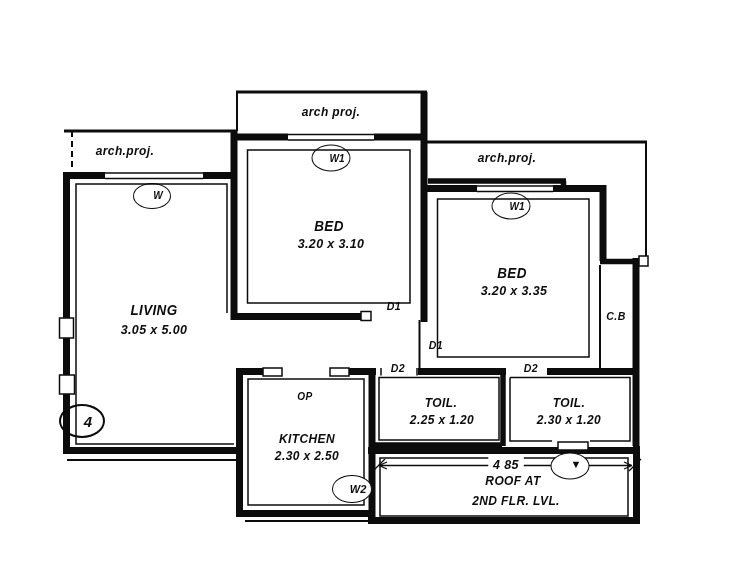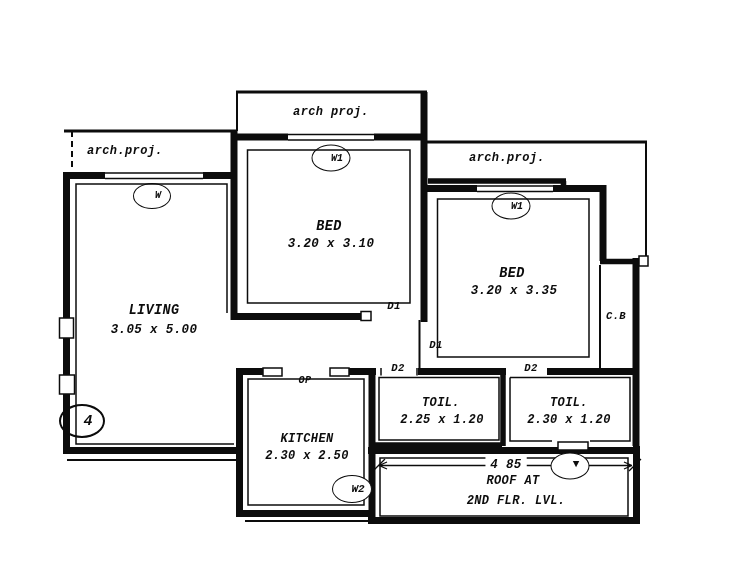--- a/index.html
+++ b/index.html
@@ -1,18 +1,18 @@
 <!DOCTYPE html>
 <html><head>
 <meta charset="utf-8">
 <style>
   html,body{margin:0;padding:0;background:#fff;}
   #stage{
     position:relative;width:748px;height:580px;background:#fff;overflow:hidden;
-    font-family:Liberation Mono, monospace;
+    font-family:Liberation Sans, sans-serif;
   }
   #walls{position:absolute;left:0;top:0;}
   .lbl{
     position:absolute;transform:translate(-50%,-50%) scaleX(.96);
     font-weight:700;font-style:italic;color:#0c0c0c;
     white-space:nowrap;letter-spacing:.4px;line-height:1;z-index:3;
   }
   .fs14{font-size:14px}.fs13{font-size:13px}.fs125{font-size:12.5px}
   .fs11{font-size:11px}.fs105{font-size:10.5px}
   .mask{background:#fff;padding:1px 5px;z-index:4;}
@@ -118,21 +118,21 @@
   <div class="lbl fs125" style="left:307px;top:456px">2.30 x 2.50</div>
   <div class="lbl fs125" style="left:441px;top:403px">TOIL.</div>
   <div class="lbl fs125" style="left:442px;top:420px">2.25 x 1.20</div>
   <div class="lbl fs125" style="left:569px;top:403px">TOIL.</div>
   <div class="lbl fs125" style="left:569px;top:420px">2.30 x 1.20</div>
 
   <div class="lbl fs11" style="left:394px;top:306px">D1</div>
   <div class="lbl fs11" style="left:436px;top:345px">D1</div>
   <div class="lbl fs11" style="left:398px;top:368px">D2</div>
   <div class="lbl fs11" style="left:531px;top:368px">D2</div>
-  <div class="lbl fs105" style="left:305px;top:380px">OP</div>
+  <div class="lbl fs105" style="left:305px;top:396px">OP</div>
   <div class="lbl fs11" style="left:616px;top:316px">C.B</div>
 
   <div class="circ" style="left:152px;top:196px;width:24px;height:24px;font-size:10px">W</div>
   <div class="circ" style="left:331px;top:158px;width:25px;height:25px;font-size:10px">W1</div>
   <div class="circ" style="left:511px;top:206px;width:25px;height:25px;font-size:10px">W1</div>
   <div class="circ white" style="left:352px;top:489px;width:26px;height:26px;font-size:11px">W2</div>
 
   <div class="circ" style="left:82px;top:421px;width:30px;height:30px;font-size:15px;border-width:2.5px">4</div>
 
   <div class="circ white" style="left:570px;top:466px;width:25px;height:25px">

